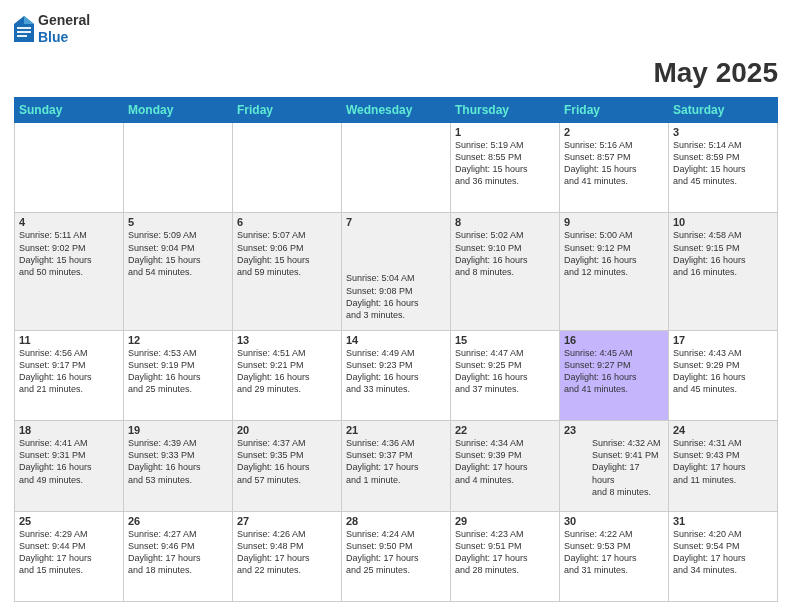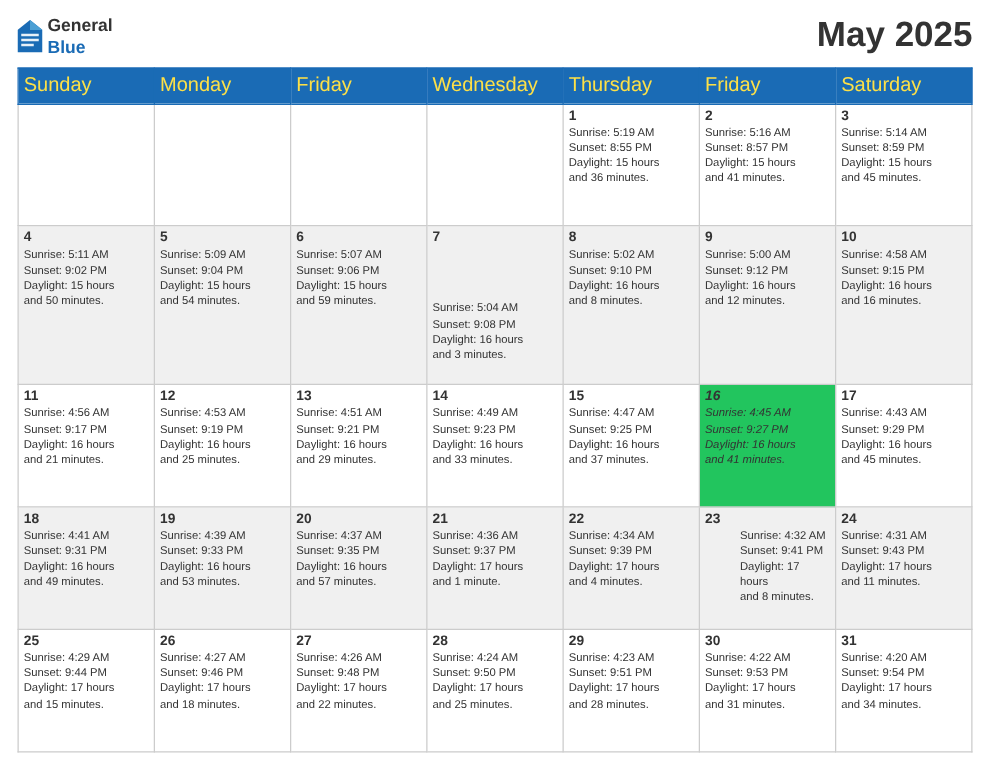--- a/index.html
+++ b/index.html
@@ -34,42 +34,43 @@
       line-height: 1.2;
     }
     .logo-general { color: #333; }
     .logo-blue { color: #1a6bb5; }
     .logo-icon {
       width: 20px;
       height: 26px;
     }
     .title-section {
       text-align: right;
+      margin-top: 45px;
     }
     .month-title {
       font-size: 28px;
       font-weight: bold;
       color: #333;
     }
     .location-title {
       font-size: 13px;
       color: #555;
     }
     .calendar {
       flex: 1;
       border: 1px solid #ccc;
       border-collapse: collapse;
       width: 100%;
       table-layout: fixed;
     }
     .calendar th {
       background: #1a6bb5;
-      color: #fde047;
-      font-size: 16px;
-      font-weight: normal;
+      color: #5eead4;
+      font-size: 12px;
+      font-weight: bold;
       padding: 5px 4px;
       text-align: left;
       border: 1px solid #1a6bb5;
     }
     .calendar td {
       border: 1px solid #ccc;
       vertical-align: top;
       padding: 3px 4px;
       font-size: 9.5px;
       color: #333;
@@ -241,21 +242,21 @@
 Daylight: 16 hours
 and 33 minutes.</div>
           </td>
           <td style="background: rgb(255, 255, 255);">
             <span class="cell-date">15</span>
             <div class="cell-info" style="white-space: pre-line;">Sunrise: 4:47 AM
 Sunset: 9:25 PM
 Daylight: 16 hours
 and 37 minutes.</div>
           </td>
-          <td style="background: #22c55e; font-style: italic;">
+          <td style="background: #c4b5fd;">
             <span class="cell-date">16</span>
             <div class="cell-info" style="white-space: pre-line;">Sunrise: 4:45 AM
 Sunset: 9:27 PM
 Daylight: 16 hours
 and 41 minutes.</div>
           </td>
           <td style="background: rgb(255, 255, 255);">
             <span class="cell-date">17</span>
             <div class="cell-info" style="white-space: pre-line;">Sunrise: 4:43 AM
 Sunset: 9:29 PM

